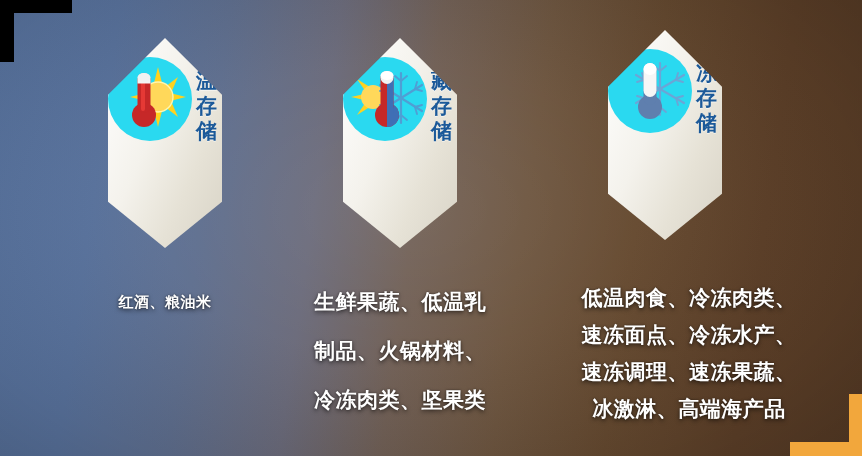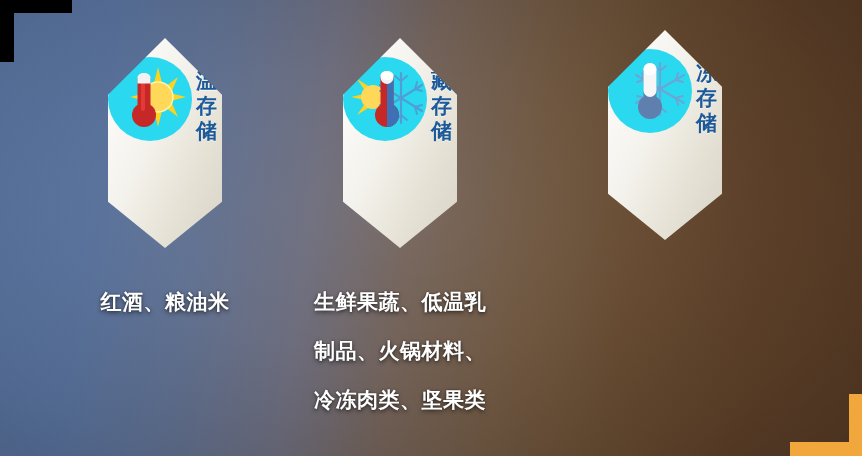--- a/index.html
+++ b/index.html
@@ -123,21 +123,21 @@
   .desc {
     position: absolute;
     color: #ffffff;
     font-weight: 700;
     text-align: center;
     text-shadow: 0 2px 4px rgba(0,0,0,0.55), 0 0 2px rgba(0,0,0,0.45);
     letter-spacing: 0.5px;
   }
   .desc .line { white-space: nowrap; }
 
-  .desc-1 { left: 40px;  width: 250px; top: 278px; font-size: 21px; line-height: 49px; }
+  .desc-1 { left: 40px;  width: 250px; top: 278px; font-size: 15px; line-height: 49px; }
   .desc-2 { left: 276px; width: 248px; top: 278px; font-size: 21px; line-height: 49px; text-align: center; }
   .desc-3 { left: 536px; width: 306px; top: 280px; font-size: 21px; line-height: 37px; }
 </style>
 </head>
 <body>
 
 <div id="stage">
 
   <div id="bg-sheen"></div>
 
@@ -274,14 +274,20 @@
           <rect x="35.5" y="14" width="13" height="12" rx="6.5" fill="#ffffff"></rect>
         </svg>
       </div>
       <div class="badge-title">
         <div>冷冻</div>
         <div>存储</div>
       </div>
     </div>
   </div>
 
+  <div class="desc desc-3">
+    <div class="line">低温肉食、冷冻肉类、</div>
+    <div class="line">速冻面点、冷冻水产、</div>
+    <div class="line">速冻调理、速冻果蔬、</div>
+    <div class="line">冰激淋、高端海产品</div>
+  </div>
 
 </div>
 
 </body></html>

